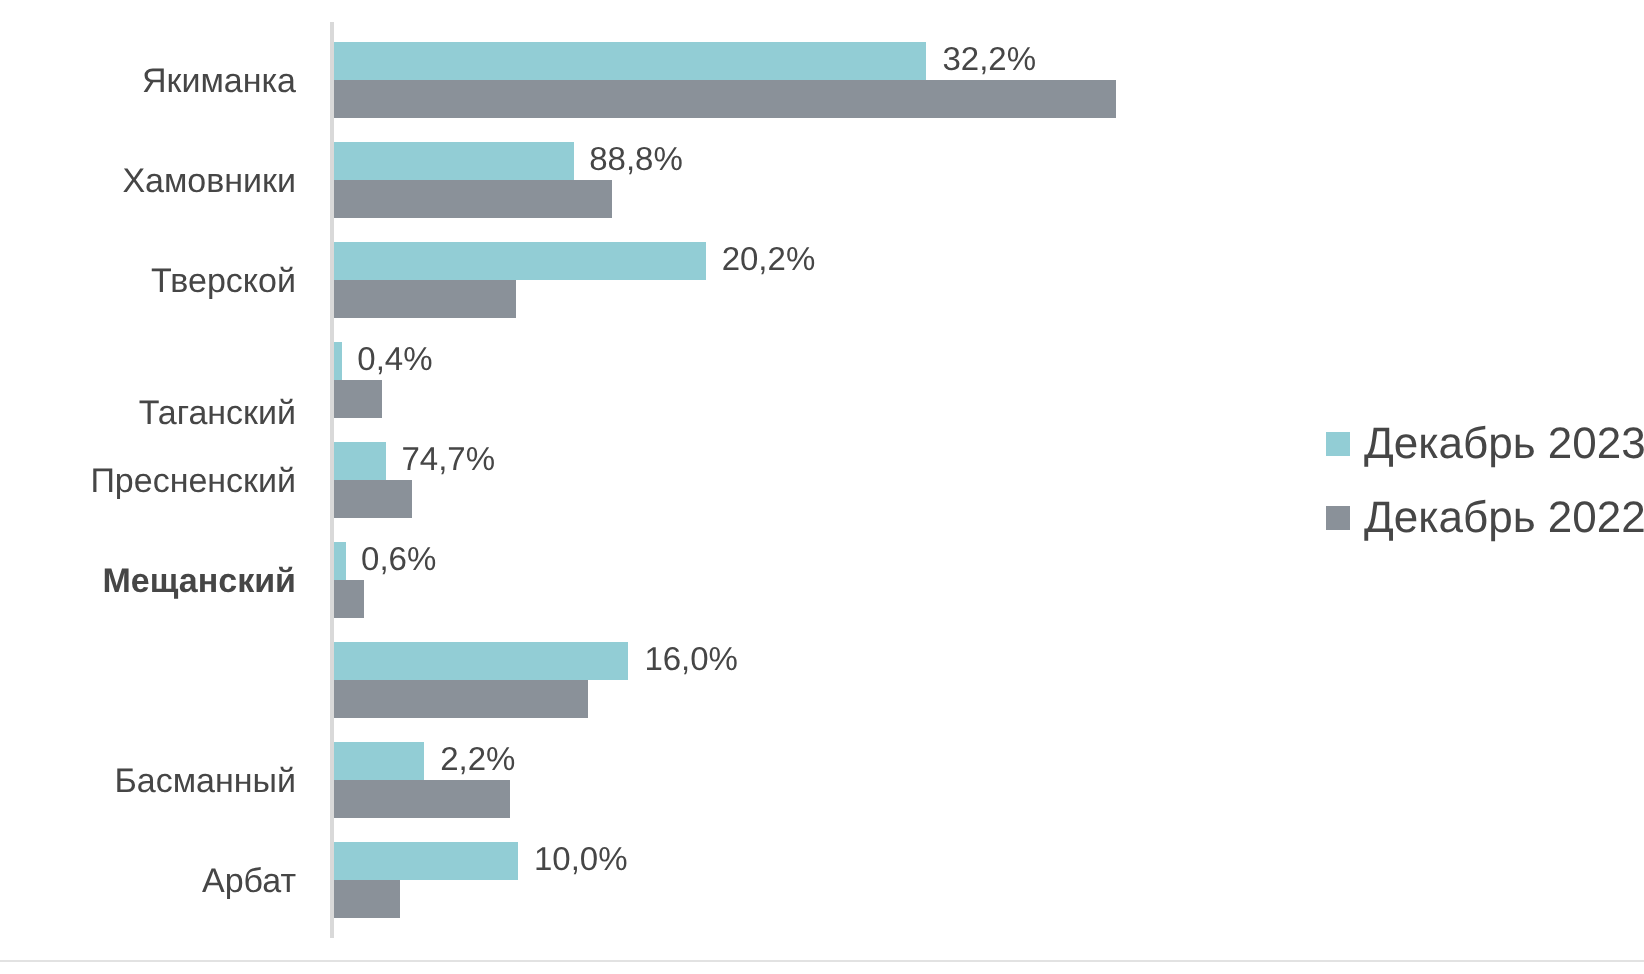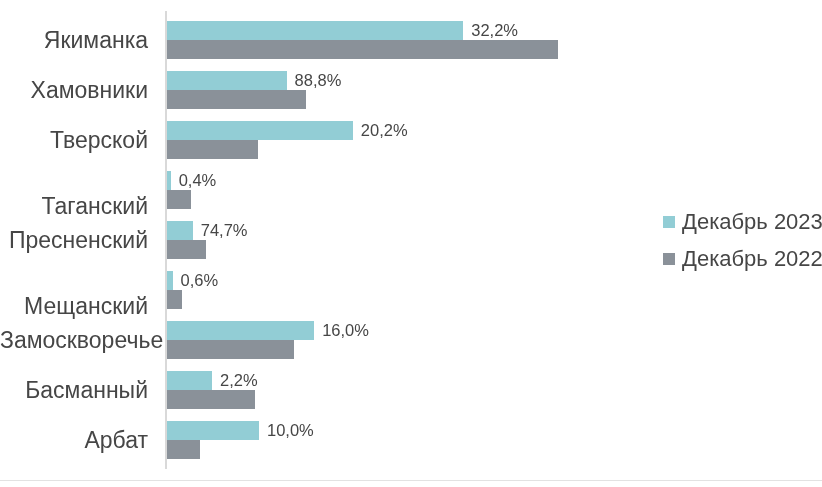--- a/index.html
+++ b/index.html
@@ -30,21 +30,21 @@
     left: 0;
     width: 822px;
     height: 50px;
   }
   .cat-label {
     position: absolute;
     left: 0;
     width: 148px;
     text-align: right;
     color: #464646;
-    font-size: 23px;
+    font-size: 17px;
     line-height: 19px;
     white-space: nowrap;
   }
   .bar {
     position: absolute;
     height: 19px;
     left: 167px;
   }
   .bar-2023 {
     background: #92CDD5;
@@ -131,27 +131,26 @@
           <div class="bar-value" style="top: 10px; left: 178.68px;">0,4%</div>
           <div class="bar bar-2022" style="top: 29px; width: 23.92px; background: rgb(138, 145, 153);"></div>
         </div>
         <div class="cat-row" style="top: 211px;">
           <div class="cat-label" style="top: 20px;">Пресненский</div>
           <div class="bar bar-2023" style="top: 10px; width: 25.76px; background: rgb(146, 205, 213);"></div>
           <div class="bar-value" style="top: 10px; left: 200.76px;">74,7%</div>
           <div class="bar bar-2022" style="top: 29px; width: 38.64px; background: rgb(138, 145, 153);"></div>
         </div>
         <div class="cat-row" style="top: 261px;">
-          <div class="cat-label" style="top: 36px;">Мещанский</div>
+          <div class="cat-label" style="top: 20px; font-weight: bold;">Мещанский</div>
           <div class="bar bar-2023" style="top: 10px; width: 5.52px; background: rgb(146, 205, 213);"></div>
           <div class="bar-value" style="top: 10px; left: 180.52px;">0,6%</div>
           <div class="bar bar-2022" style="top: 29px; width: 14.72px; background: rgb(138, 145, 153);"></div>
         </div>
         <div class="cat-row" style="top: 311px;">
-          <div class="cat-label" style="top: 20px;">Замоскворечье</div>
           <div class="bar bar-2023" style="top: 10px; width: 147.2px; background: rgb(146, 205, 213);"></div>
           <div class="bar-value" style="top: 10px; left: 322.2px;">16,0%</div>
           <div class="bar bar-2022" style="top: 29px; width: 126.96px; background: rgb(138, 145, 153);"></div>
         </div>
         <div class="cat-row" style="top: 361px;">
           <div class="cat-label" style="top: 20px;">Басманный</div>
           <div class="bar bar-2023" style="top: 10px; width: 45.08px; background: rgb(146, 205, 213);"></div>
           <div class="bar-value" style="top: 10px; left: 220.08px;">2,2%</div>
           <div class="bar bar-2022" style="top: 29px; width: 88.32px; background: rgb(138, 145, 153);"></div>
         </div>

